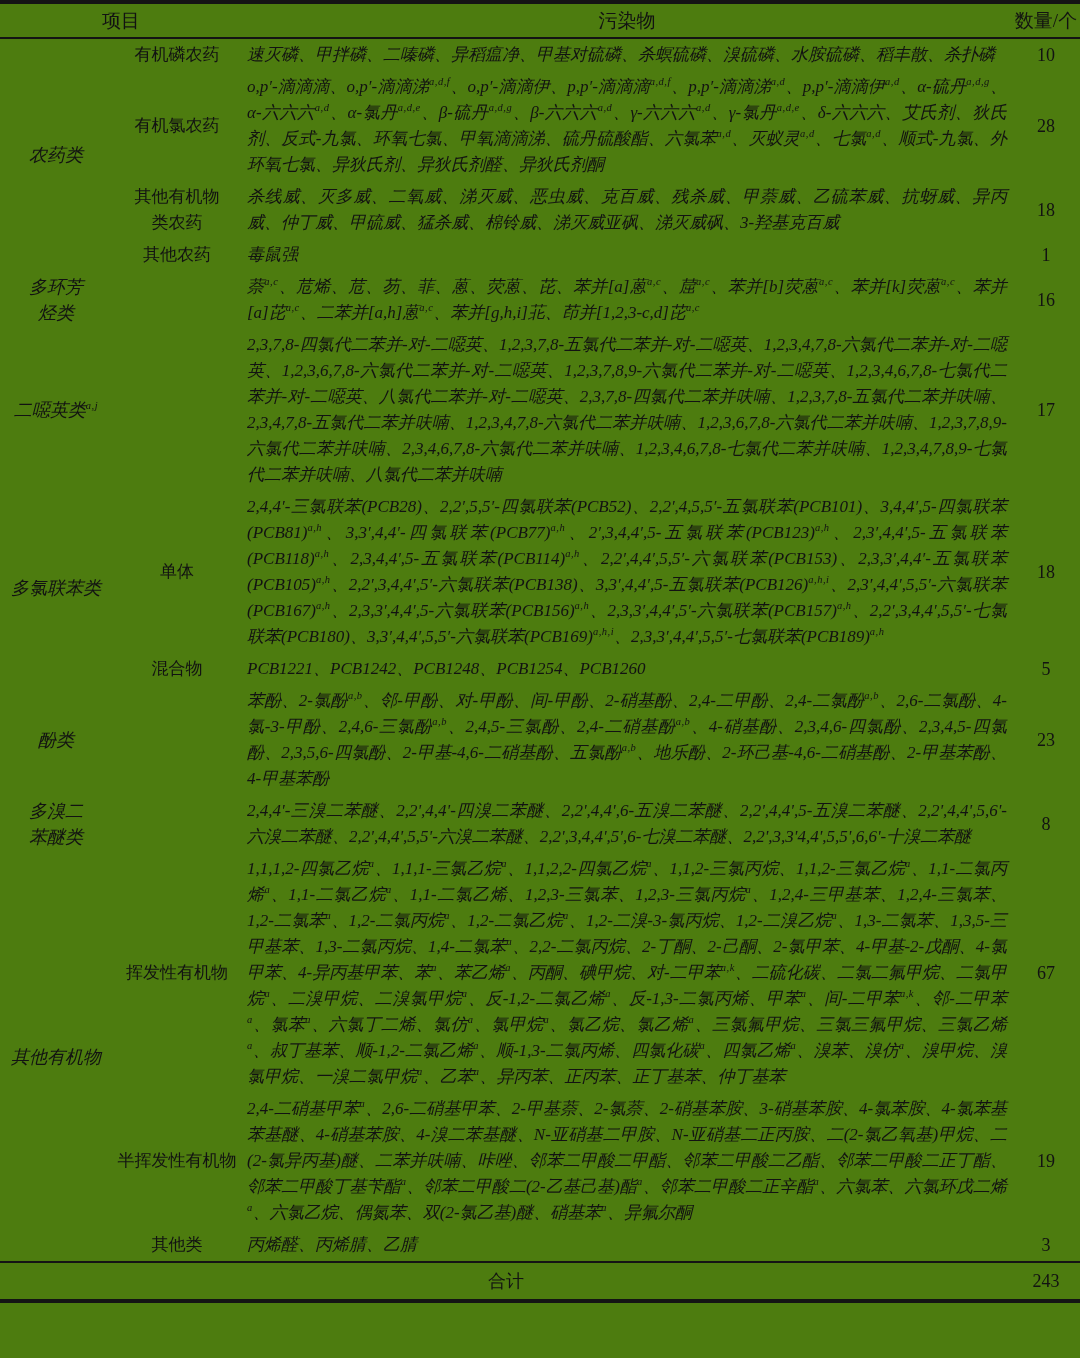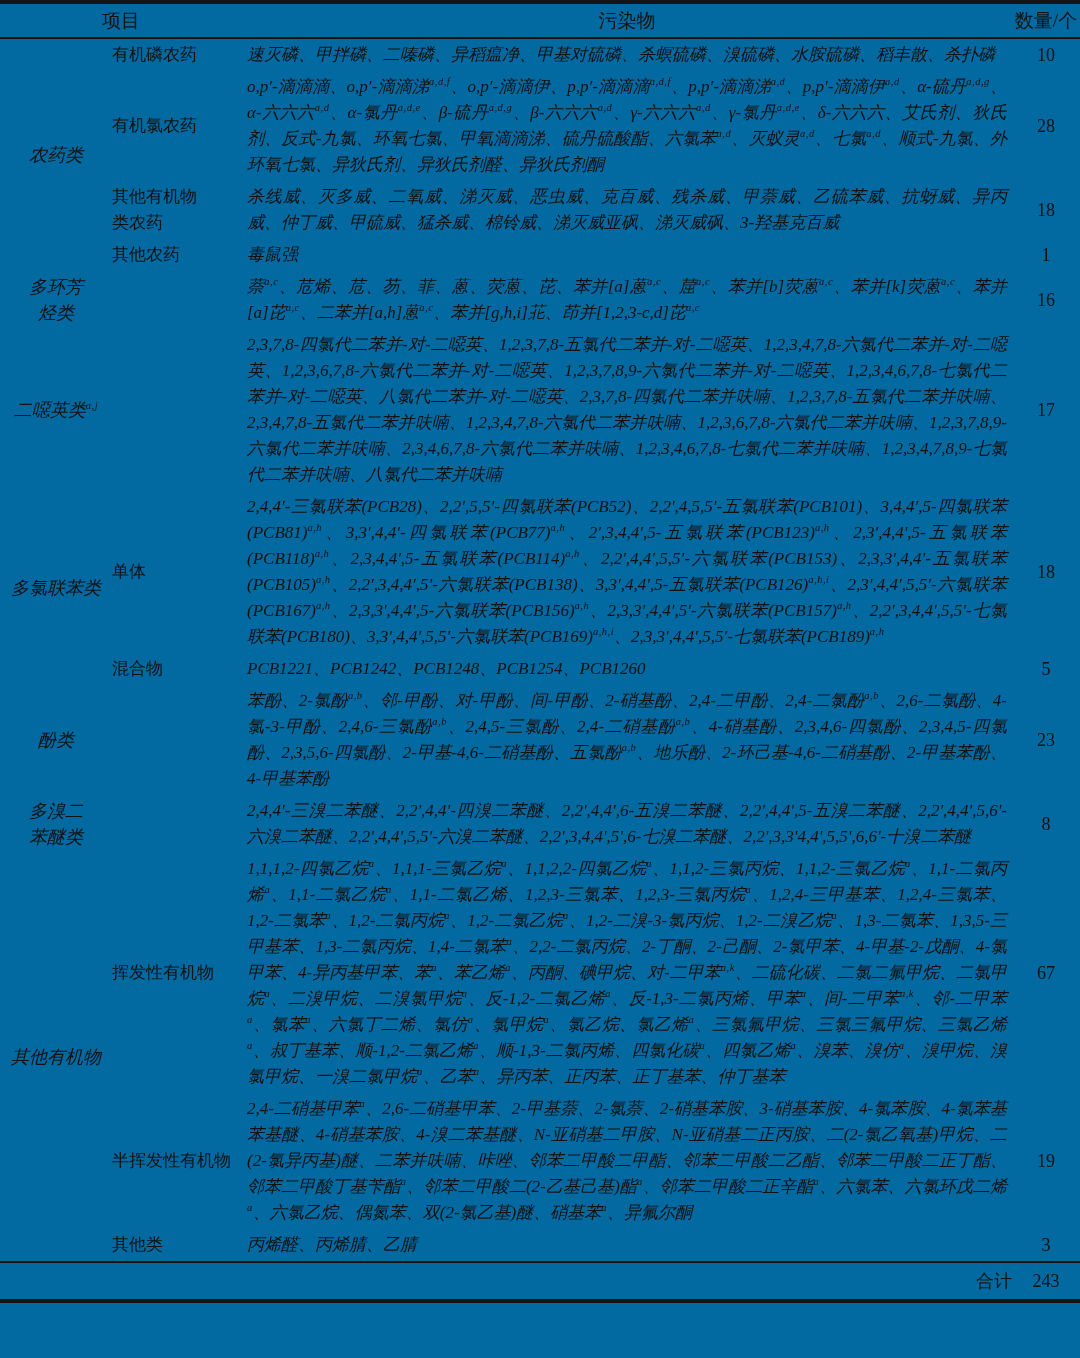--- a/index.html
+++ b/index.html
@@ -1,42 +1,42 @@
 <!DOCTYPE html>
 <html><head>
 <meta charset="utf-8">
 <style>
   html,body { margin:0; padding:0; background:#ffffff; }
   .page {
     width:1080px; height:1358px; position:relative; overflow:hidden;
-    background:#0369a1; color:#121212;
+    background:#4d7c0f; color:#121212;
     font-family:"Liberation Serif","DejaVu Serif",serif;
   }
   table.pollutant-table {
     width:1080px; border-collapse:collapse; table-layout:fixed;
     border-top:4px solid #141414; border-bottom:4px solid #141414;
   }
   col.c-cat { width:112px; }
   col.c-sub { width:130px; }
   col.c-pol { width:770px; }
   col.c-cnt { width:68px; }
   thead th {
     font-weight:normal; font-size:19px; padding:4px 0 3px;
     border-bottom:2px solid #141414; text-align:center;
   }
   td { font-size:17px; line-height:26px; vertical-align:middle; padding:0; }
   td.cat  { text-align:center; white-space:pre-line; font-size:18px;font-style:italic; }
-  td.sub  { white-space:pre-line; }
+  td.sub  { text-align:center; white-space:pre-line; }
   td.pol  { text-align:justify; padding:3px 5px 3px 5px;font-style:italic; }
   td.cnt  { text-align:center; font-size:18px; }
   tr.total-row td {
     border-top:2px solid #141414; font-size:18px;
     padding-top:5px; padding-bottom:5px;
   }
-  td.total-label { text-align:right; }
+  td.total-label { text-align:center; }
   sup { font-size:10.5px; line-height:0; vertical-align:super; letter-spacing:0.5px; }
   .watermark {
     position:absolute; right:18px; bottom:24px;
     display:flex; align-items:center; gap:6px;
     opacity:0.55; pointer-events:none;
   }
   .watermark-text {
     font-size:40px; color:#c9c9c9; letter-spacing:3px;
     font-family:"Liberation Sans","DejaVu Sans",sans-serif;
   }

